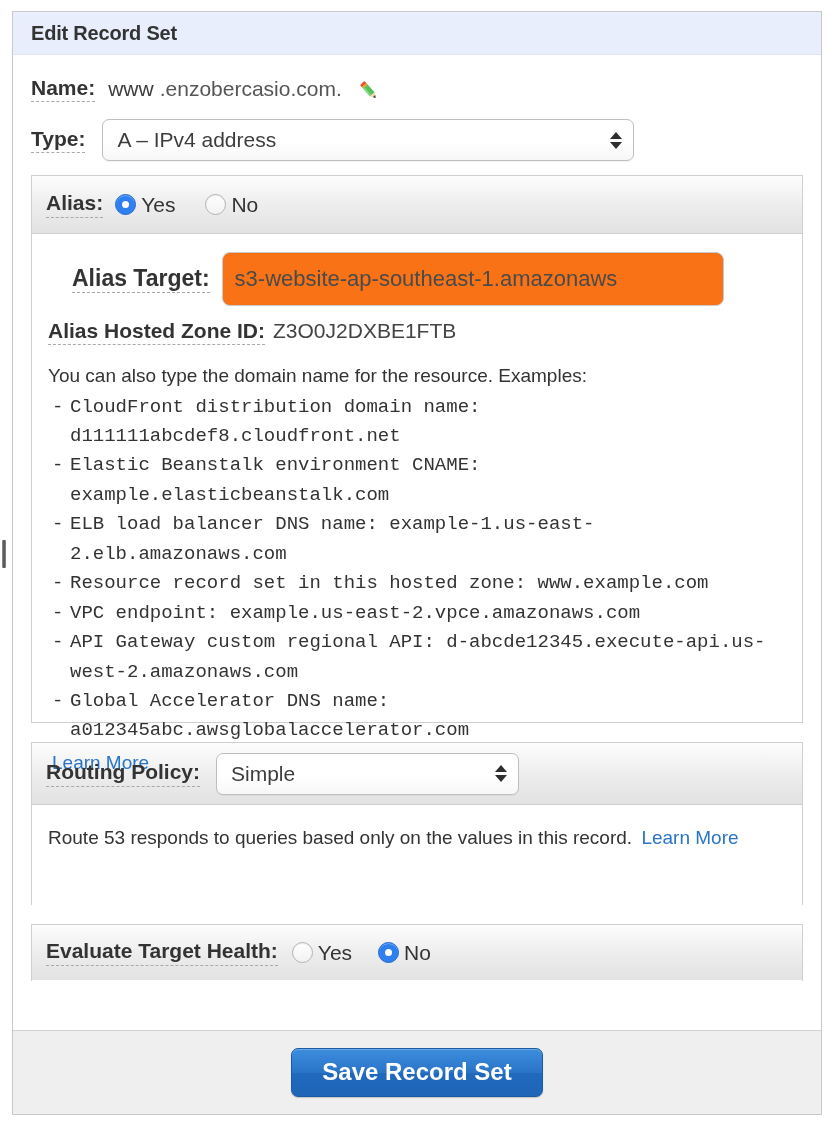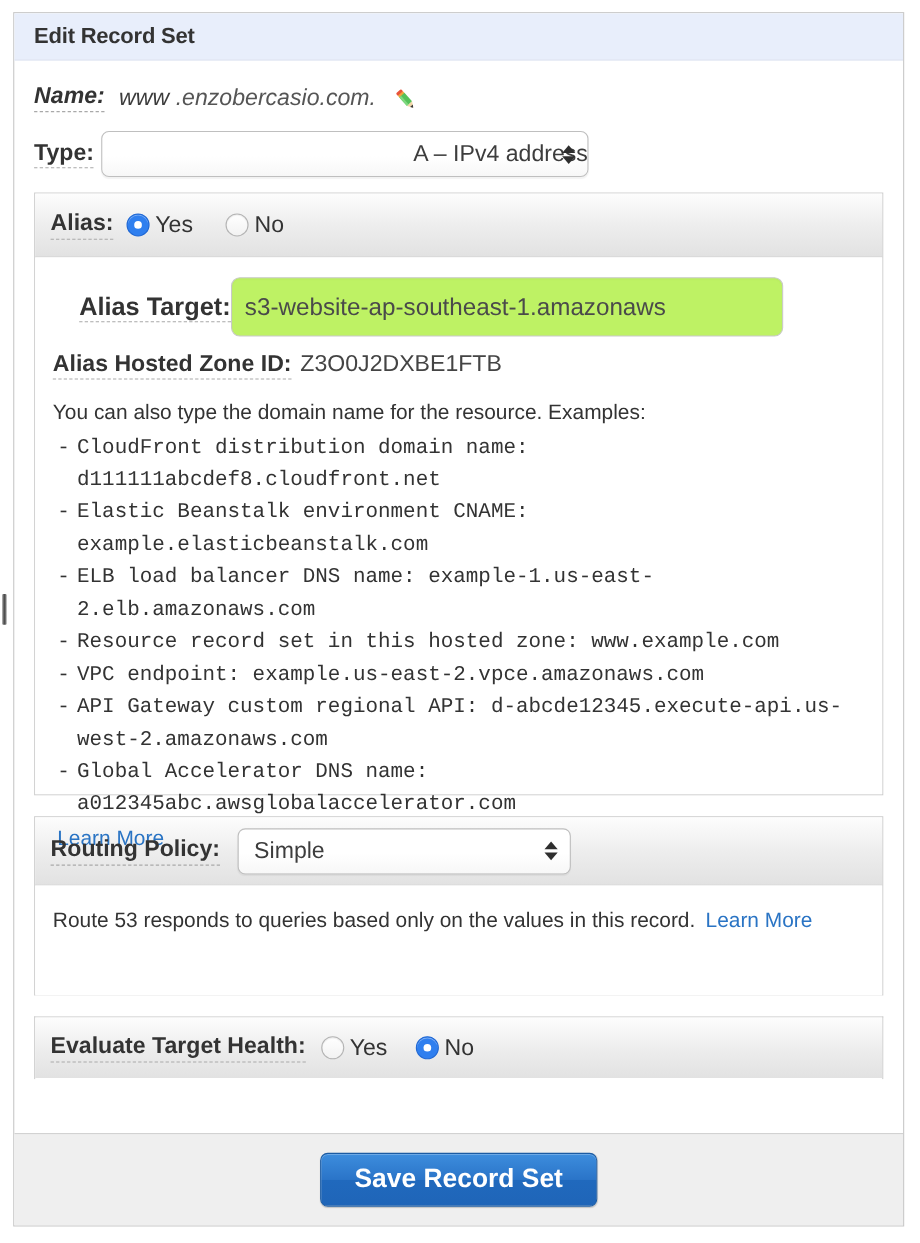--- a/index.html
+++ b/index.html
@@ -68,21 +68,20 @@
     padding-bottom: 1px;
   }
 
   
   #name-row {
     display: flex;
     align-items: center;
     padding: 22px 0 0 18px;
     height: 46px;
     box-sizing: border-box;
-    font-style: italic;
   }
   #name-row .dashed-label { font-size: 21px; }
   #name-value {
     font-size: 21px;
     color: #444444;
     margin-left: 13px;
     white-space: nowrap;
   }
   #name-value .subdomain { color: #3c3c3c; }
   #name-value .zone { color: #555555; }
@@ -140,24 +139,23 @@
   .mac-select .stepper i {
     display: block;
     width: 0; height: 0;
     border-left: 6px solid transparent;
     border-right: 6px solid transparent;
   }
   .mac-select .stepper i.up   { border-bottom: 7px solid #2e2e2e; }
   .mac-select .stepper i.down { border-top: 7px solid #2e2e2e; }
 
   #type-select {
-    margin-left: 7px;
-    width: 443px;
+    margin-left: 17px;
+    width: 532px;
     height: 42px;
-    justify-content: flex-end;
   }
 
   
   .subpanel {
     margin: 14px 18px 0 18px;
     border: 1px solid #cfcfcf;
     box-sizing: border-box;
     background: #ffffff;
   }
   .subpanel-head {
@@ -221,25 +219,26 @@
   #alias-head .radio-opt + .radio-opt { margin-left: 30px; }
   #alias-body { padding: 18px 0 0 0; height: 488px; }
 
   #alias-target-row {
     display: flex;
     align-items: center;
     padding-left: 16px;
   }
   #alias-target-row .dashed-label { font-size: 23px; margin-left: 24px; }
   .text-input {
+    margin-left: 12px;
     width: 502px;
     height: 54px;
     border: 1px solid #c9c9c9;
     border-radius: 8px;
-    background: #bef264;
+    background: #f97316;
     box-sizing: border-box;
     display: flex;
     align-items: center;
     overflow: hidden;
     box-shadow: inset 0 1px 2px rgba(0,0,0,0.03);
   }
   .text-input .val {
     font-size: 22px;
     color: #4a4a4a;
     padding-left: 12px;

